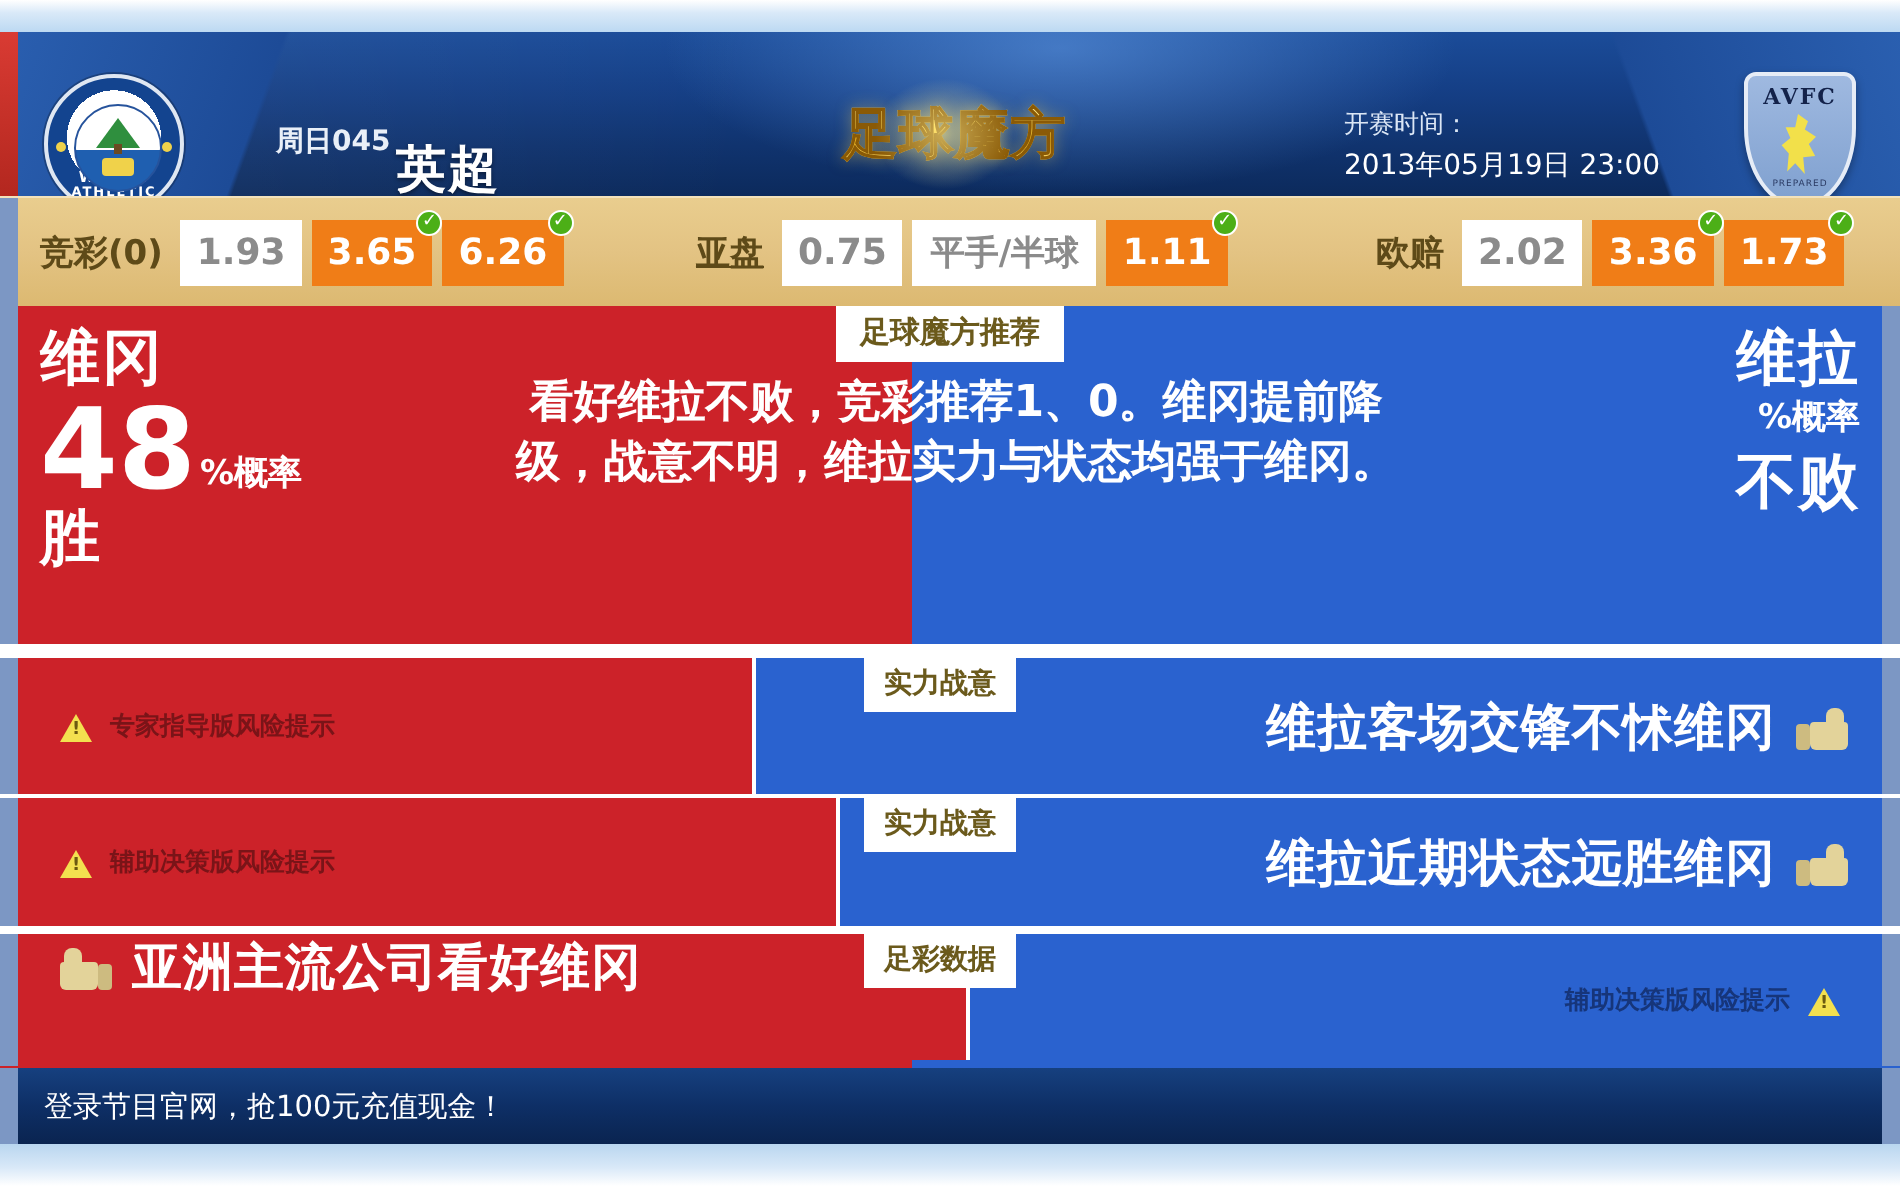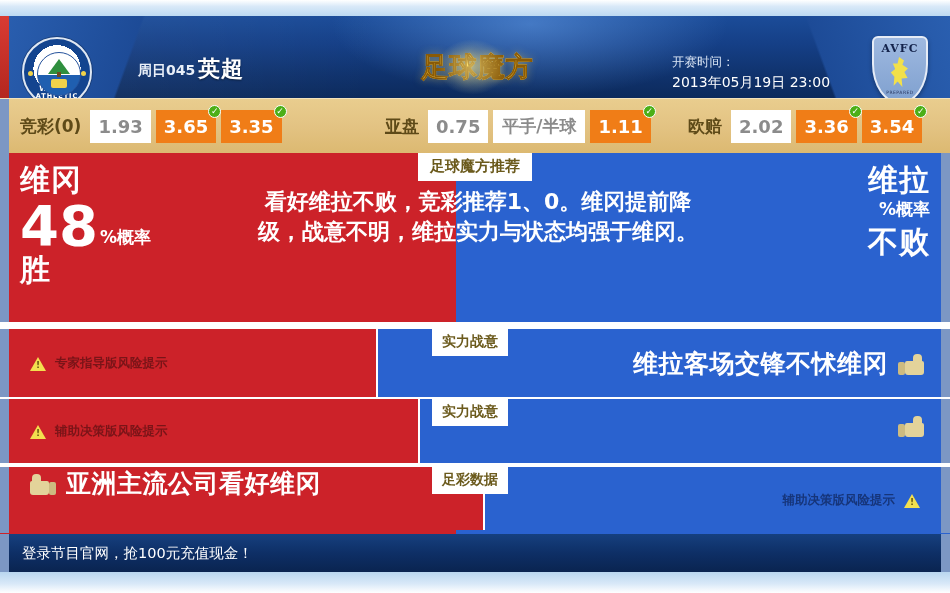--- a/index.html
+++ b/index.html
@@ -113,22 +113,22 @@
   .crest-avfc .motto {
     position:absolute; bottom:7px; left:0; right:0; text-align:center;
     font-size:4.5px; color:#2a3a63; letter-spacing:.5px;
   }
 
   .match-no {
     position:absolute; top:46px; left:138px;
     color:#e9eff8; font-size:14px; font-weight:bold;
   }
   .league {
-    position:absolute; top:38px; left:198px;
-    color:#ffffff; font-size:22px; font-weight:bold; letter-spacing:1px;
+    position:absolute; top:52px; left:198px;
+    color:#ffffff; font-size:25px; font-weight:bold; letter-spacing:1px;
     text-shadow:0 1px 2px rgba(0,0,0,.45);
   }
 
   
   .brand {
     position:absolute; top:29px; left:415px; width:125px; height:44px;
     display:flex; align-items:center; justify-content:center;
   }
   .brand .txt {
     font-size:27px; font-weight:bold; letter-spacing:1px;
@@ -156,21 +156,21 @@
     position:absolute; top:98px; left:0; width:950px; height:55px;
     background: linear-gradient(180deg,#e9cd8e 0%, #e3c383 50%, #dcb971 100%);
     border-top:1px solid #f3e2bb;
   }
   .odds .lbar {position:absolute; left:0; top:0; width:9px; height:55px; background:#7c97c4;}
   .odds-group { position:absolute; top:0; height:55px; display:flex; align-items:center; }
   .odds-title {
     font-size:17px; font-weight:bold; color:#5e4a18; margin-right:9px;
     white-space:nowrap;
   }
-  .odds-title.u { text-decoration:underline;margin-left:37px; }
+  .odds-title.u { text-decoration:underline; }
   .cell {
     height:33px; min-width:56px; padding:0 8px;
     display:flex; align-items:center; justify-content:center;
     font-size:18px; font-weight:bold; margin-right:5px; position:relative;
   }
   .cell.plain { background:#ffffff; color:#8b8b8b; }
   .cell.hot { background:#f07d17; color:#ffffff; }
   .cell.wide { min-width:92px; font-size:17px; }
   .tick {
     position:absolute; top:-5px; right:-5px; width:13px; height:13px;
@@ -327,21 +327,21 @@
         <div class="odds-group" style="left: 20px;">
           <div class="odds-title">竞彩(0)</div>
           <div class="cell plain">
             <span>1.93</span>
           </div>
           <div class="cell hot">
             <span>3.65</span>
             <div class="tick">✓</div>
           </div>
           <div class="cell hot">
-            <span>3.35</span>
+            <span>6.26</span>
             <div class="tick">✓</div>
           </div>
         </div>
         <div class="odds-group" style="left: 348px;">
           <div class="odds-title u">亚盘</div>
           <div class="cell plain">
             <span>0.75</span>
           </div>
           <div class="cell plain wide">
             <span>平手/半球</span>
@@ -354,21 +354,21 @@
         <div class="odds-group" style="left: 688px;">
           <div class="odds-title">欧赔</div>
           <div class="cell plain">
             <span>2.02</span>
           </div>
           <div class="cell hot">
             <span>3.36</span>
             <div class="tick">✓</div>
           </div>
           <div class="cell hot">
-            <span>3.54</span>
+            <span>1.73</span>
             <div class="tick">✓</div>
           </div>
         </div>
       </div>
   </div>
 
   <div class="reco">
     <div class="left"></div>
     <div class="right"></div>
     <div class="lbar"></div>
@@ -419,20 +419,21 @@
         <div class="redpart" style="width: 420px;"></div>
         <div class="bluepart" style="width: 530px;"></div>
         <div class="lbar"></div>
         <div class="rbar"></div>
         <div class="row-tag" style="left: 432px;">实力战意</div>
         <div class="risk-note" style="left: 30px; top: 24px;">
           <div class="warn"></div>
           <span>辅助决策版风险提示</span>
         </div>
         <div class="headline" style="top: 16px; right: 26px;">
+          <span>维拉近期状态远胜维冈</span>
           <span class="thumb">
             <span class="pad"></span>
             <span class="up"></span>
             <span class="cuff"></span>
           </span>
         </div>
       </div>
       <div class="row" style="top: 467px; height: 66px;">
         <div class="redpart" style="width: 485px;"></div>
         <div class="bluepart" style="width: 465px;"></div>

